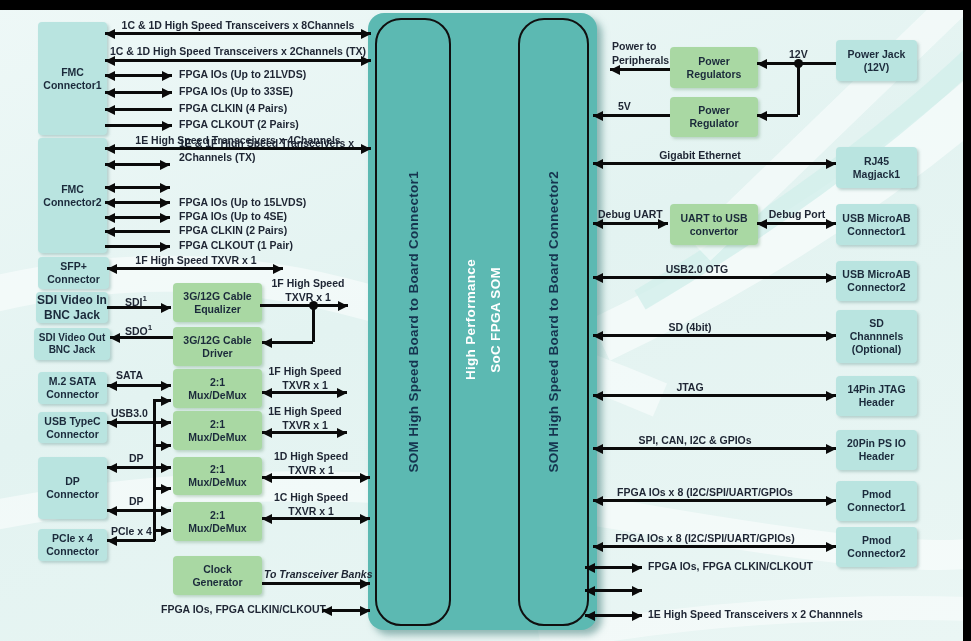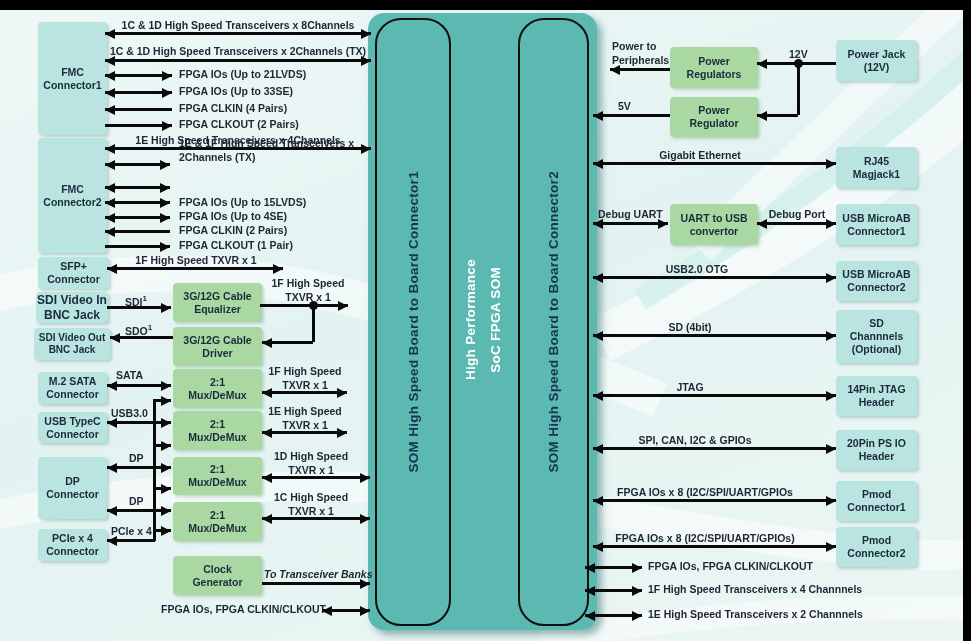--- a/index.html
+++ b/index.html
@@ -164,21 +164,20 @@
   <div class="lbl lblc" style="left:700px;top:149px;">Gigabit Ethernet</div>
   <div class="lbl" style="left:598px;top:208px;">Debug UART</div>
   <div class="lbl lblc" style="left:797px;top:208px;">Debug Port</div>
   <div class="lbl lblc" style="left:697px;top:263px;">USB2.0 OTG</div>
   <div class="lbl lblc" style="left:690px;top:321px;">SD (4bit)</div>
   <div class="lbl lblc" style="left:690px;top:381px;">JTAG</div>
   <div class="lbl lblc" style="left:695px;top:434px;">SPI, CAN, I2C &amp; GPIOs</div>
   <div class="lbl lblc" style="left:705px;top:486px;">FPGA IOs x 8 (I2C/SPI/UART/GPIOs</div>
   <div class="lbl lblc" style="left:705px;top:532px;">FPGA IOs x 8 (I2C/SPI/UART/GPIOs)</div>
   <div class="lbl" style="left:648px;top:560px;">FPGA IOs, FPGA CLKIN/CLKOUT</div>
-  <div class="lbl" style="left:648px;top:583px;">1F High Speed Transceivers x 4 Channnels</div>
   <div class="lbl" style="left:648px;top:608px;">1E High Speed Transceivers x 2 Channnels</div>
 
 <div class="hline" style="left: 105px; top: 32px; width: 266px;">
       <div class="ah al" style="left: 0px;"></div>
       <div class="ah ar" style="right: 0px;"></div>
     </div>
     <div class="hline" style="left: 105px; top: 59px; width: 266px;">
       <div class="ah al" style="left: 0px;"></div>
       <div class="ah ar" style="right: 0px;"></div>
     </div>

